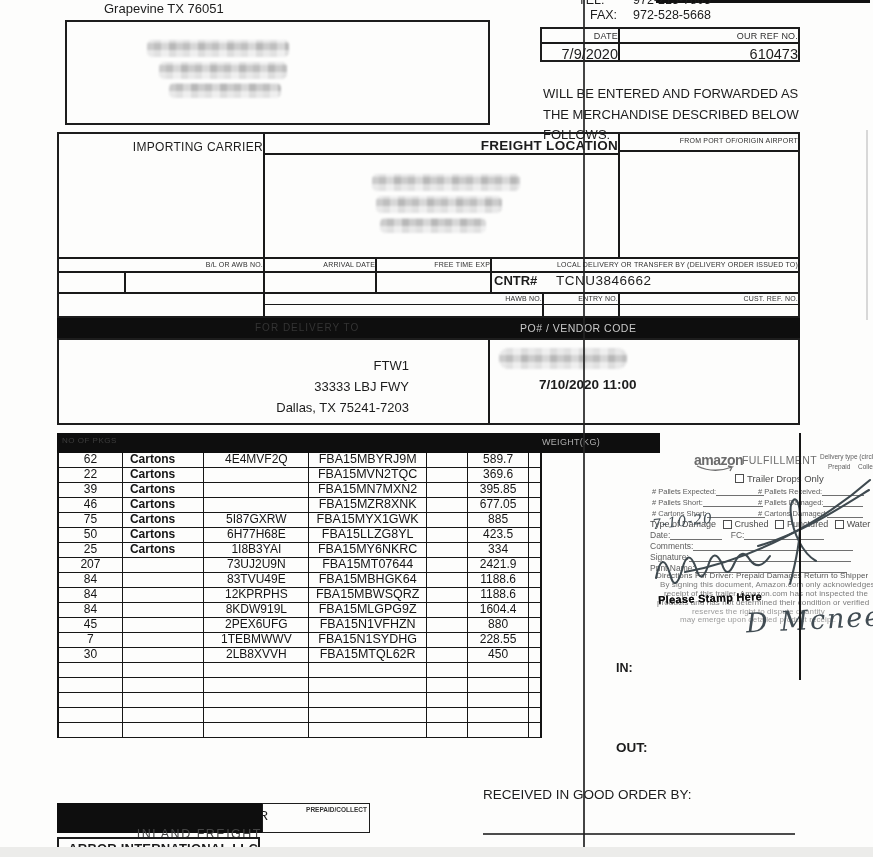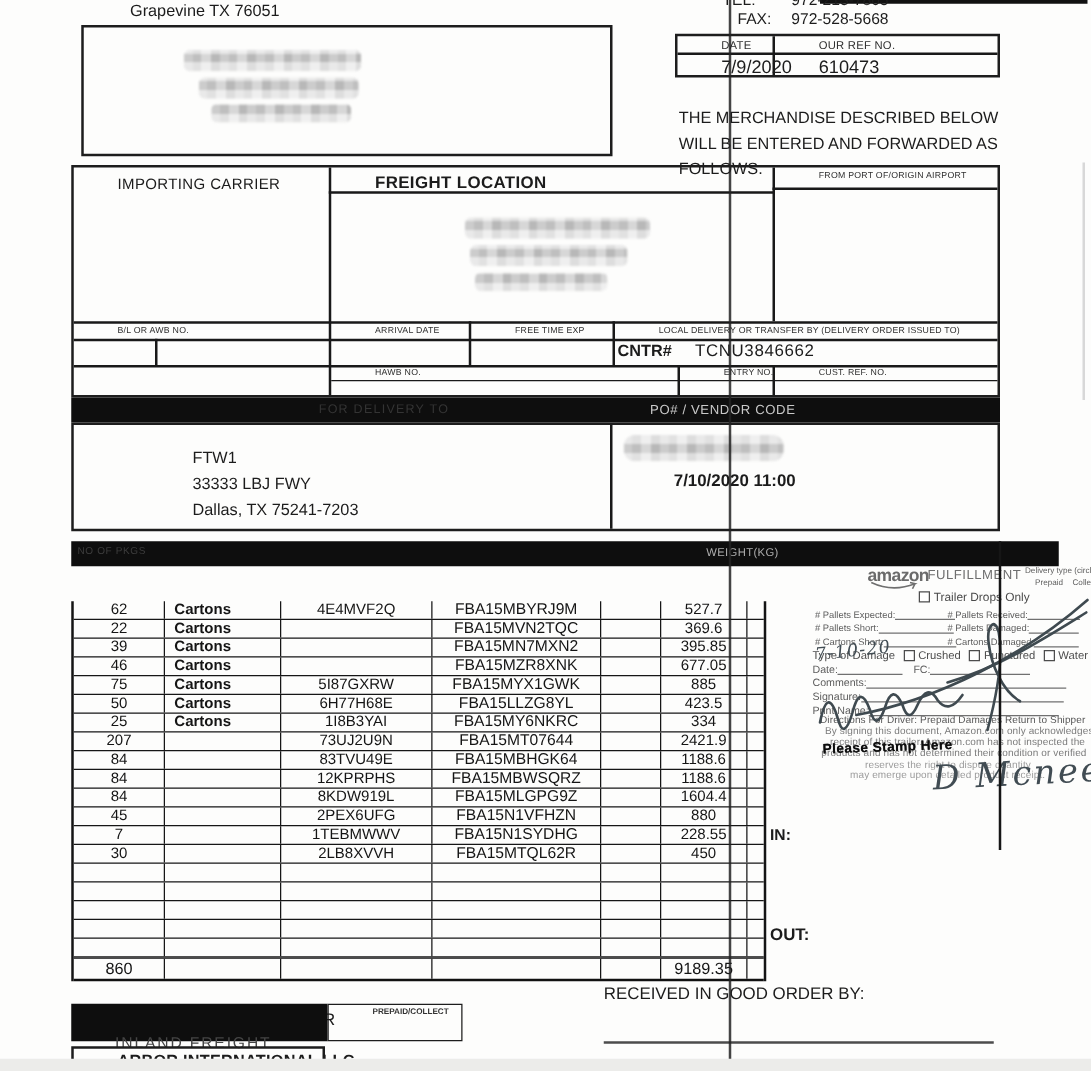--- a/index.html
+++ b/index.html
@@ -7,24 +7,24 @@
        font-family:"Liberation Sans", sans-serif;color:#1c1c1c;}
   .abs{position:absolute;}
   .ln{position:absolute;background:#191919;}
   .box{position:absolute;border:2px solid #1d1d1d;box-sizing:border-box;background:transparent;}
   .mosaic{position:absolute;border-radius:5px;filter:blur(.8px);
     background:
       repeating-linear-gradient(0deg, rgba(255,255,255,.45) 0 7px, rgba(0,0,0,.05) 7px 14px),
       repeating-linear-gradient(90deg,#d7d7d7 0 7px,#c9c9c9 7px 14px,#e3e3e3 14px 22px,#c2c2c2 22px 29px);}
   .tiny{font-size:7.5px;letter-spacing:.2px;color:#2f2f2f;}
   .blackbar{position:absolute;background:#0e0e0e;}
-  .ctr{text-align:left;margin-left:35px;}
+  .ctr{text-align:right;}
   
-  .cargo{position:absolute;left:57px;top:453px;width:556px;box-sizing:border-box;
-         border-left:2px solid #141414;border-right:2px solid #141414;margin-top:28px;}
+  .cargo{position:absolute;left:57px;top:453px;width:485px;box-sizing:border-box;
+         border-left:2px solid #141414;border-right:2px solid #141414;}
   .trow{display:flex;height:15px;box-sizing:border-box;border-bottom:1.5px solid #161616;}
   .trow.totals{height:18.5px;border-top:1.5px solid #111;border-bottom:2.5px solid #111;font-size:13px;}
   .tc{box-sizing:border-box;border-right:1.5px solid #161616;font-size:12px;line-height:13px;
       text-align:center;overflow:hidden;white-space:nowrap;color:#151515;}
   .totals .tc{line-height:16px;}
   .c1{width:74px;} .c2{width:93px;font-weight:bold;text-align:left;padding-left:7px;}
   .c3{width:122px;} .c4{width:136px;font-size:12.5px;} .c5{width:48px;}
   .c6{width:70px;} .c7{width:13px;border-right:none;}
   
   .am{font-size:7.5px;color:#5d5d5d;}
@@ -57,22 +57,22 @@
   <div class="box" style="left:540px;top:27px;width:260px;height:35px;">
     <div class="abs ln" style="left:76px;top:0;width:1.5px;height:31px;"></div>
     <div class="abs ln" style="left:0;top:13px;width:256px;height:1.5px;"></div>
     <div class="abs tiny ctr" style="left:0;top:2px;width:76px;font-size:9px;">DATE</div>
     <div class="abs tiny ctr" style="left:78px;top:2px;width:178px;font-size:9px;">OUR REF NO.</div>
     <div class="abs ctr" style="left:0;top:17px;width:76px;font-size:14.5px;">7/9/2020</div>
     <div class="abs ctr" style="left:78px;top:17px;width:178px;font-size:14.5px;">610473</div>
   </div>
 
   <div class="abs" style="left:543px;top:84px;font-size:13px;line-height:20.5px;">
+    <div>WILL BE ENTERED AND FORWARDED AS</div>
     <div>THE MERCHANDISE DESCRIBED BELOW</div>
-    <div>WILL BE ENTERED AND FORWARDED AS</div>
     <div>FOLLOWS:</div>
   </div>
 
   <div class="box" style="left:57px;top:132px;width:743px;height:186px;">
 
     <div class="abs ln" style="left:204px;top:0;width:1.8px;height:182px;"></div>
     <div class="abs ln" style="left:559px;top:0;width:1.8px;height:123px;"></div>
 
     <div class="abs ln" style="left:204px;top:19px;width:357px;height:1.5px;"></div>
     <div class="abs ln" style="left:559px;top:16px;width:180px;height:1.5px;"></div>
@@ -116,34 +116,34 @@
     <div class="abs ln" style="left:429px;top:0;width:1.8px;height:83px;"></div>
     <div class="abs ctr" style="left:60px;top:15px;width:290px;font-size:13px;line-height:21px;">
       <div>FTW1</div>
       <div>33333 LBJ FWY</div>
       <div>Dallas, TX 75241-7203</div>
     </div>
     <div class="mosaic" style="left:440px;top:8px;width:128px;height:21px;border-radius:9px;"></div>
     <div class="abs" style="left:480px;top:37px;font-size:13.5px;font-weight:bold;">7/10/2020 11:00</div>
   </div>
 
-  <div class="blackbar" style="left:57px;top:433px;width:790px;height:20px;">
+  <div class="blackbar" style="left:57px;top:433px;width:603px;height:20px;">
     <span class="abs" style="left:5px;top:3px;font-size:8px;color:#3d3d3d;letter-spacing:.5px;">NO OF PKGS</span>
     <span class="abs ctr" style="left:473px;top:4px;width:70px;font-size:9px;color:#aeaeae;letter-spacing:.3px;">WEIGHT(KG)</span>
   </div>
 
   <div class="cargo">
     <div>
         <div class="trow">
           <div class="tc c1">62</div>
           <div class="tc c2">Cartons</div>
           <div class="tc c3">4E4MVF2Q</div>
           <div class="tc c4">FBA15MBYRJ9M</div>
           <div class="tc c5"></div>
-          <div class="tc c6">527.7</div>
+          <div class="tc c6">589.7</div>
           <div class="tc c7"></div>
         </div>
         <div class="trow">
           <div class="tc c1">22</div>
           <div class="tc c2">Cartons</div>
           <div class="tc c3"></div>
           <div class="tc c4">FBA15MVN2TQC</div>
           <div class="tc c5"></div>
           <div class="tc c6">369.6</div>
           <div class="tc c7"></div>
@@ -295,29 +295,20 @@
         <div class="trow">
           <div class="tc c1"></div>
           <div class="tc c2"></div>
           <div class="tc c3"></div>
           <div class="tc c4"></div>
           <div class="tc c5"></div>
           <div class="tc c6"></div>
           <div class="tc c7"></div>
         </div>
       </div>
-    <div class="trow totals">
-      <div class="tc c1" style="font-size:13px;">860</div>
-      <div class="tc c2"></div>
-      <div class="tc c3"></div>
-      <div class="tc c4"></div>
-      <div class="tc c5"></div>
-      <div class="tc c6" style="font-size:13px;">9189.35</div>
-      <div class="tc c7"></div>
-    </div>
   </div>
 
   <div class="abs" style="left:616px;top:661px;font-size:12.5px;font-weight:bold;">IN:</div>
   <div class="abs" style="left:616px;top:740px;font-size:13.5px;font-weight:bold;">OUT:</div>
 
   <div class="abs" style="left:640px;top:450px;width:233px;height:230px;">
 
     <span class="abs" style="left:54px;top:2px;font-size:14px;font-weight:bold;color:#6b6b6b;letter-spacing:-.5px;filter:blur(.4px);">amazon</span>
     <svg class="abs" style="left:56px;top:15px;" width="40" height="8" viewBox="0 0 40 8">
       <path d="M1,1 Q18,9 36,2 l-4,-1 m4,1 l-2,4" stroke="#6f6f6f" stroke-width="1.3" fill="none"></path>

